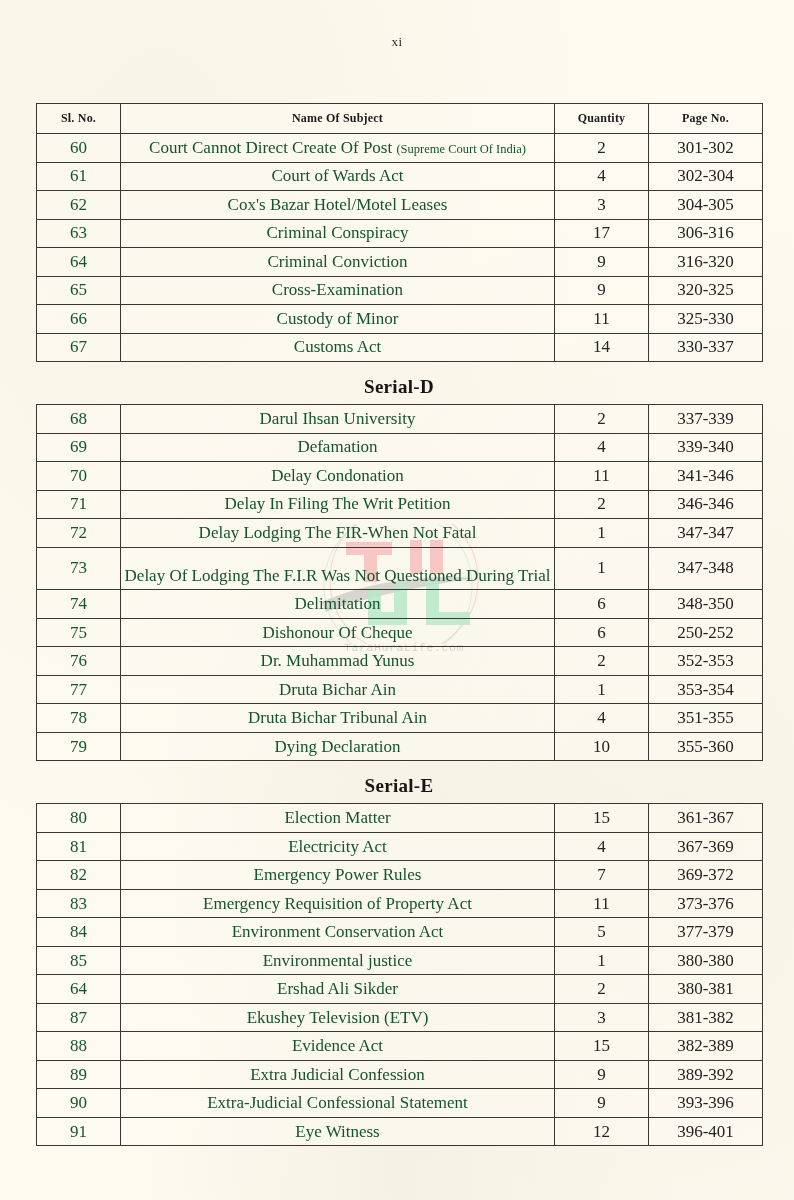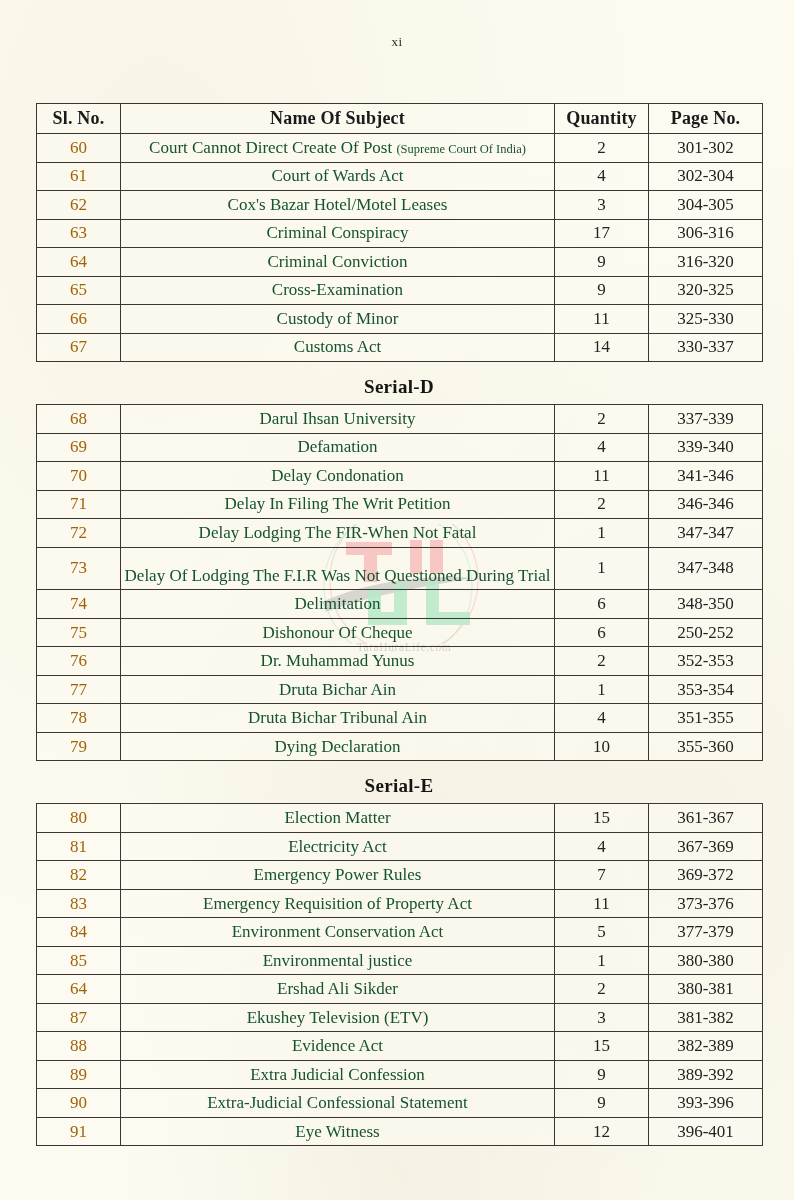--- a/index.html
+++ b/index.html
@@ -63,30 +63,30 @@
     background: rgba(253,252,243,0.55);
   }
 
   col.c-sl    { width: 84px; }
   col.c-name  { width: 434px; }
   col.c-qty   { width: 94px; }
   col.c-page  { width: 114px; }
 
   .hdr-cell {
     font-weight: bold;
-    font-size: 18px;
+    font-size: 12px;
     height: 29px;
     letter-spacing: 0.2px;
   }
 
   .cell-sl {
     text-align: center;
     font-size: 17px;
     height: 27.5px;
-    color: #a16207;
+    color: #14532d;
   }
   .cell-name {
     text-align: center;
     font-size: 17px;
     padding-left: 9px;
     padding-right: 4px;
     line-height: 1.28;
     color: #14532d;
   }
   .cell-name .paren {
@@ -127,21 +127,21 @@
     pointer-events: none;
     opacity: 0.92;
   }
   .watermark svg { display: block; }
   .wm-url {
     position: absolute;
     left: 0;
     top: 117px;
     width: 196px;
     text-align: center;
-    font-family: Liberation Serif, serif;
+    font-family: Liberation Mono, monospace;
     font-size: 11.5px;
     letter-spacing: 0.6px;
     color: #9a9a96;
   }
 </style>
 </head>
 <body>
 
 <div class="paper-tint"></div>
 

